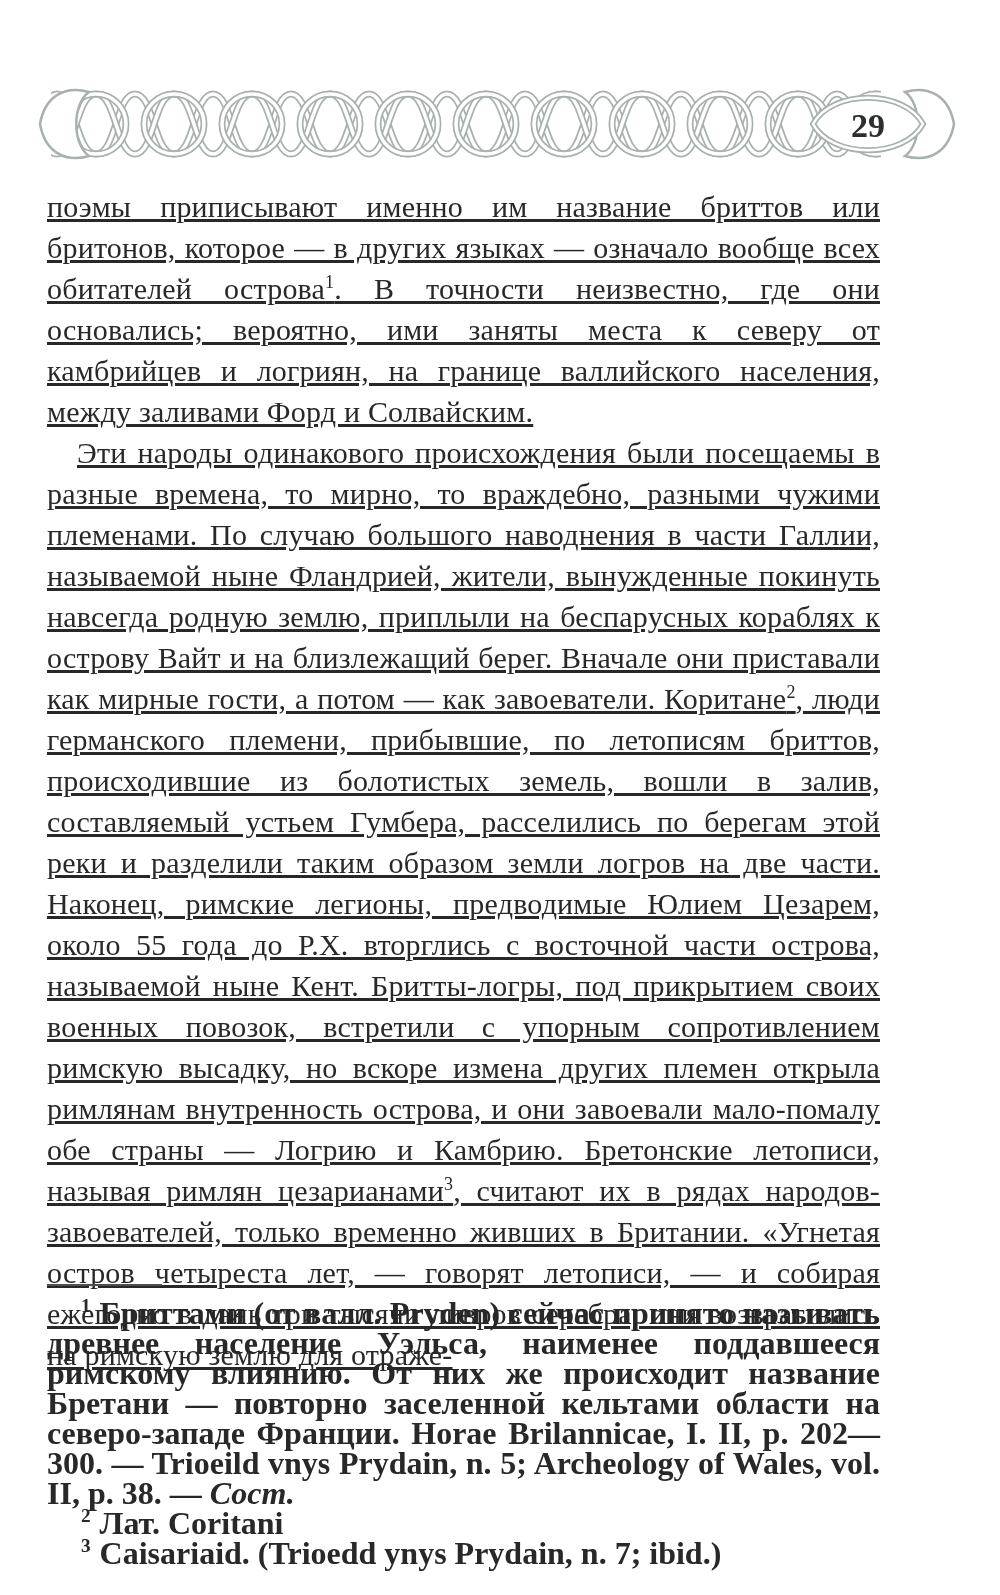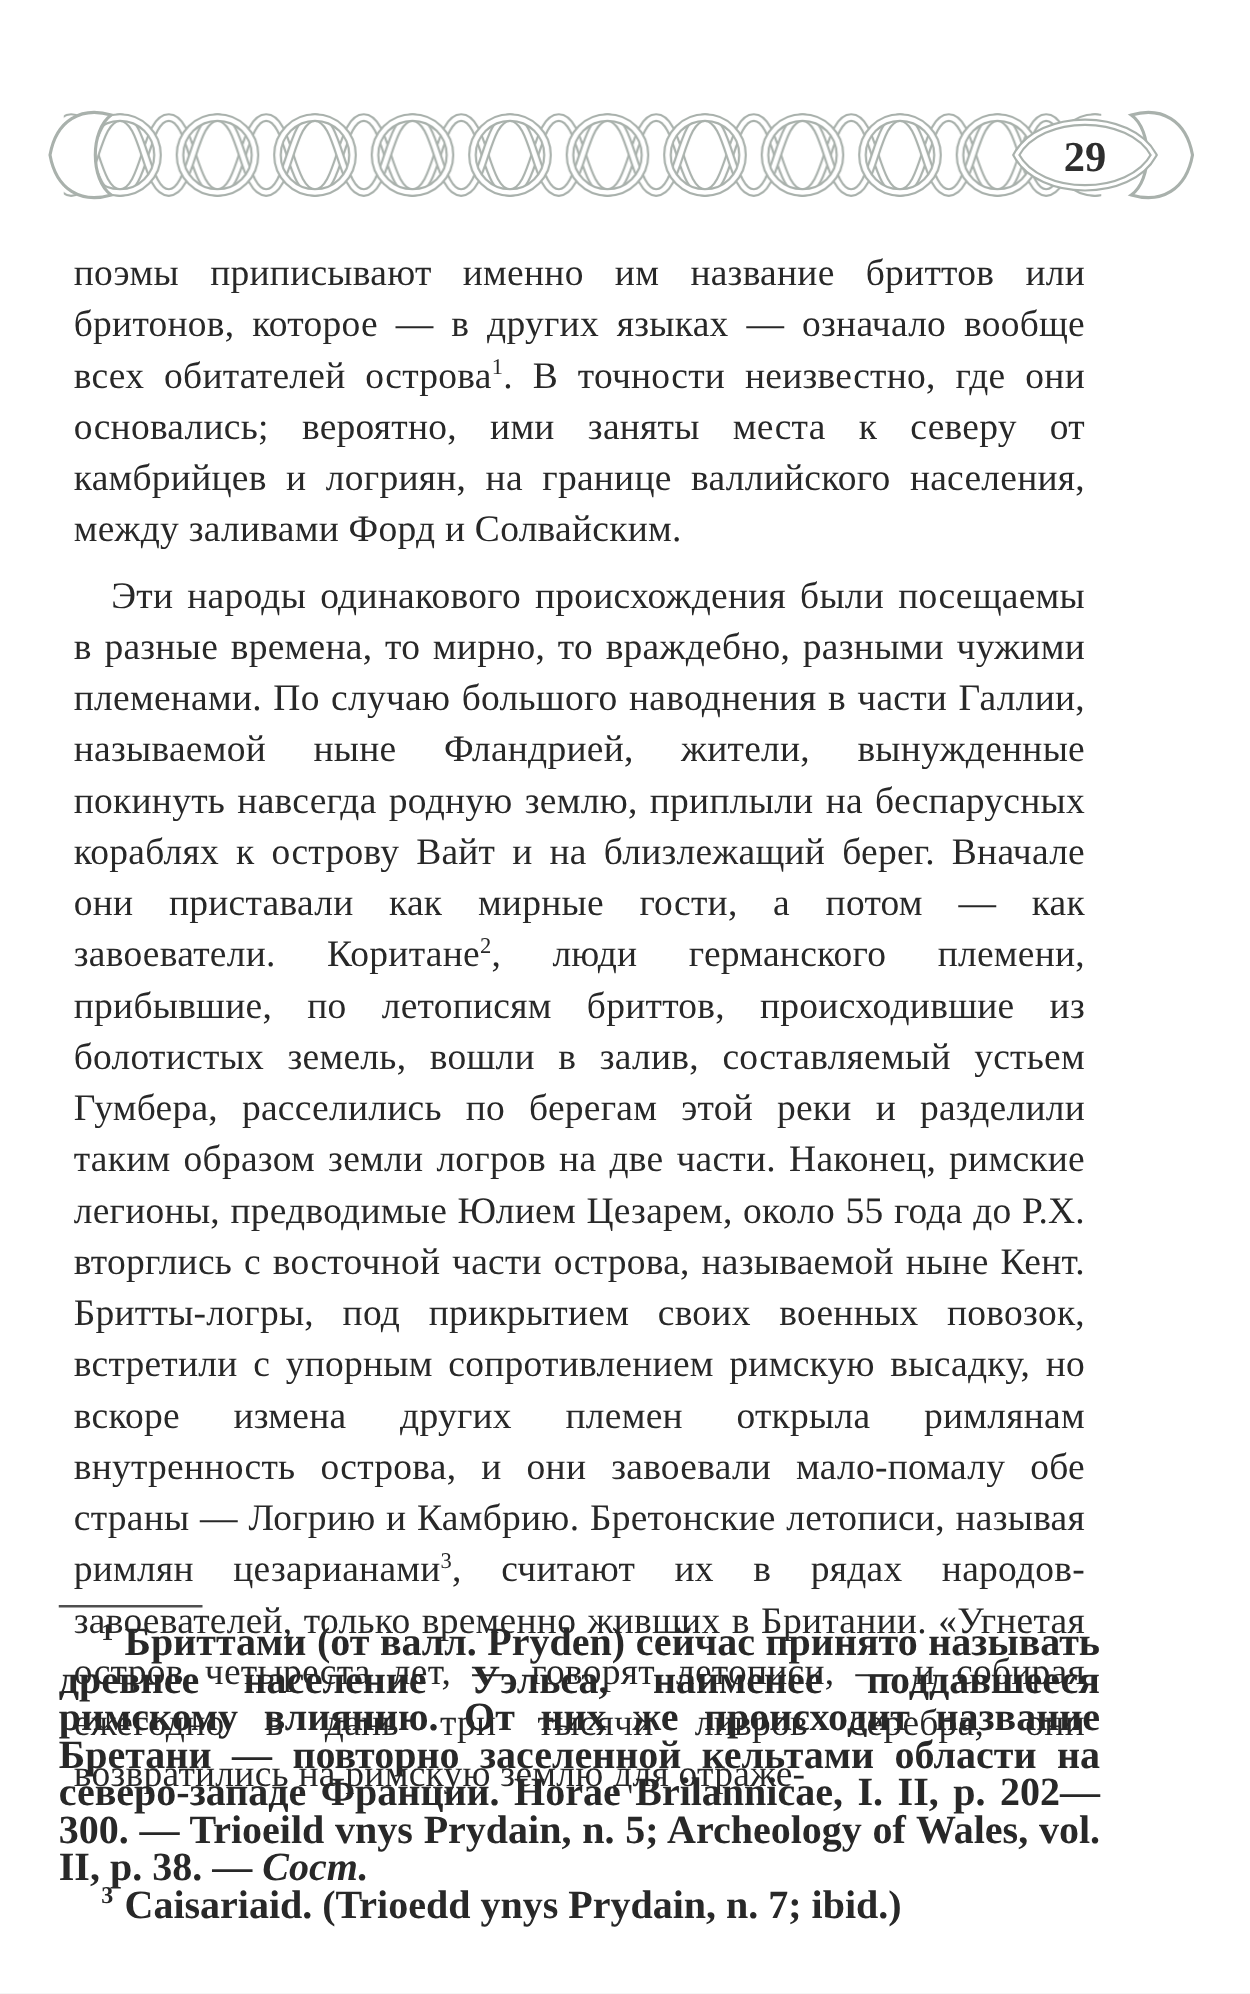--- a/index.html
+++ b/index.html
@@ -20,25 +20,26 @@
     width: 920px;
     height: 88px;
   }
   .main-text {
     position: absolute;
     top: 186px;
     left: 47px;
     width: 833px;
   }
   p.para {
-    margin: 12px;
+    margin: 0;
     font-size: 30px;
     line-height: 41px;
     text-align: justify;
     letter-spacing: 0.2px;
+    text-decoration: underline;
   }
   p.para.indent { text-indent: 30px; }
   .para sup, .fn sup {
     font-size: 60%;
     line-height: 0;
     vertical-align: super;
   }
   .footnotes {
     position: absolute;
     top: 1284px;
@@ -92,16 +93,17 @@
   </svg>
 
   <main class="main-text">
     <p class="para"><span>поэмы приписывают именно им название бриттов или бритонов, которое — в других языках — означало вообще всех обитателей острова</span><sup>1</sup><span>. В точности неизвестно, где они основались; вероятно, ими заняты места к северу от камбрийцев и логриян, на границе валлийского населения, между заливами Форд и Солвайским.</span></p>
     <p class="para indent"><span>Эти народы одинакового происхождения были посещаемы в разные времена, то мирно, то враждебно, разными чужими племенами. По случаю большого наводнения в части Галлии, называемой ныне Фландрией, жители, вынужденные покинуть навсегда родную землю, приплыли на беспарусных кораблях к острову Вайт и на близлежащий берег. Вначале они приставали как мирные гости, а потом — как завоеватели. Коритане</span><sup>2</sup><span>, люди германского племени, прибывшие, по летописям бриттов, происходившие из болотистых земель, вошли в залив, составляемый устьем Гумбера, расселились по берегам этой реки и разделили таким образом земли логров на две части. Наконец, римские легионы, предводимые Юлием Цезарем, около 55 года до Р.Х. вторглись с восточной части острова, называемой ныне Кент. Бритты-логры, под прикрытием своих военных повозок, встретили с упорным сопротивлением римскую высадку, но вскоре измена других племен открыла римлянам внутренность острова, и они завоевали мало-помалу обе страны — Логрию и Камбрию. Бретонские летописи, называя римлян цезарианами</span><sup>3</sup><span>, считают их в рядах народов-завоевателей, только временно живших в Британии. «Угнетая остров четыреста лет, — говорят летописи, — и собирая ежегодно в дань три тысячи ливров серебра, они возвратились на римскую землю для отраже-</span></p>
   </main>
 
   <footer class="footnotes">
     <div class="fn-rule"></div>
     <p class="fn"><sup>1</sup><span>Бриттами (от валл. Pryden) сейчас принято называть древнее население Уэльса, наименее поддавшееся римскому влиянию. От них же происходит название Бретани — повторно заселенной кельтами области на северо-западе Франции. Horae Brilannicae, I. II, p. 202—300. — Trioeild vnys Prydain, n. 5; Archeology of Wales, vol. II, p. 38. — </span><span class="attr">Сост.</span></p>
+    <p class="fn"><sup>2</sup><span>Лат. Coritani</span></p>
     <p class="fn"><sup>3</sup><span>Caisariaid. (Trioedd ynys Prydain, n. 7; ibid.)</span></p>
   </footer>
 
 </div>
 
 </body></html>

